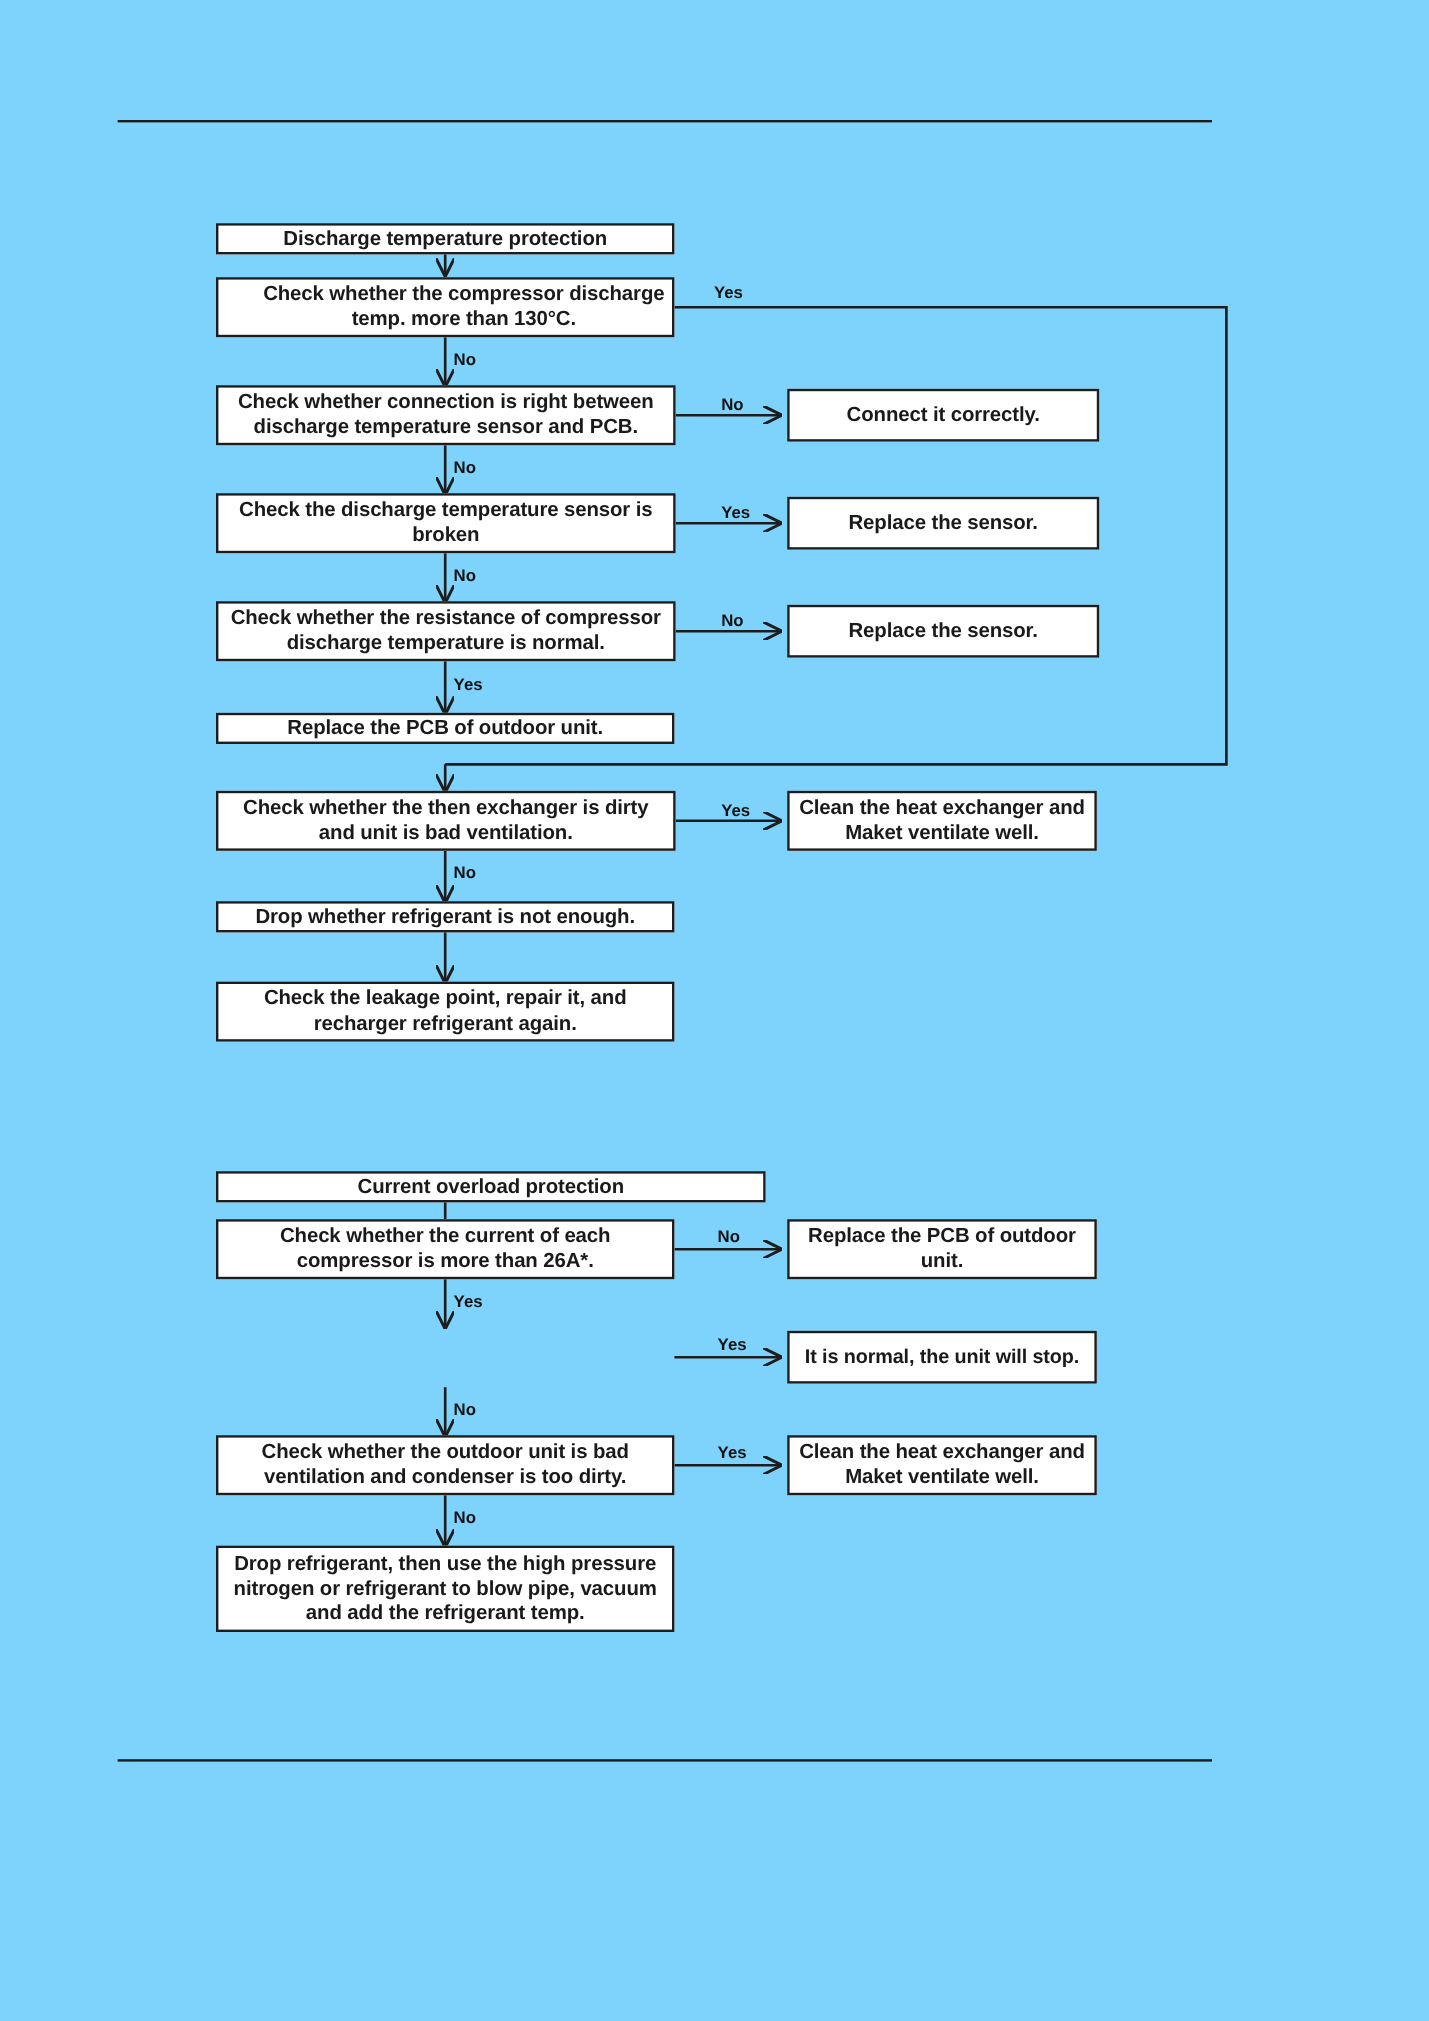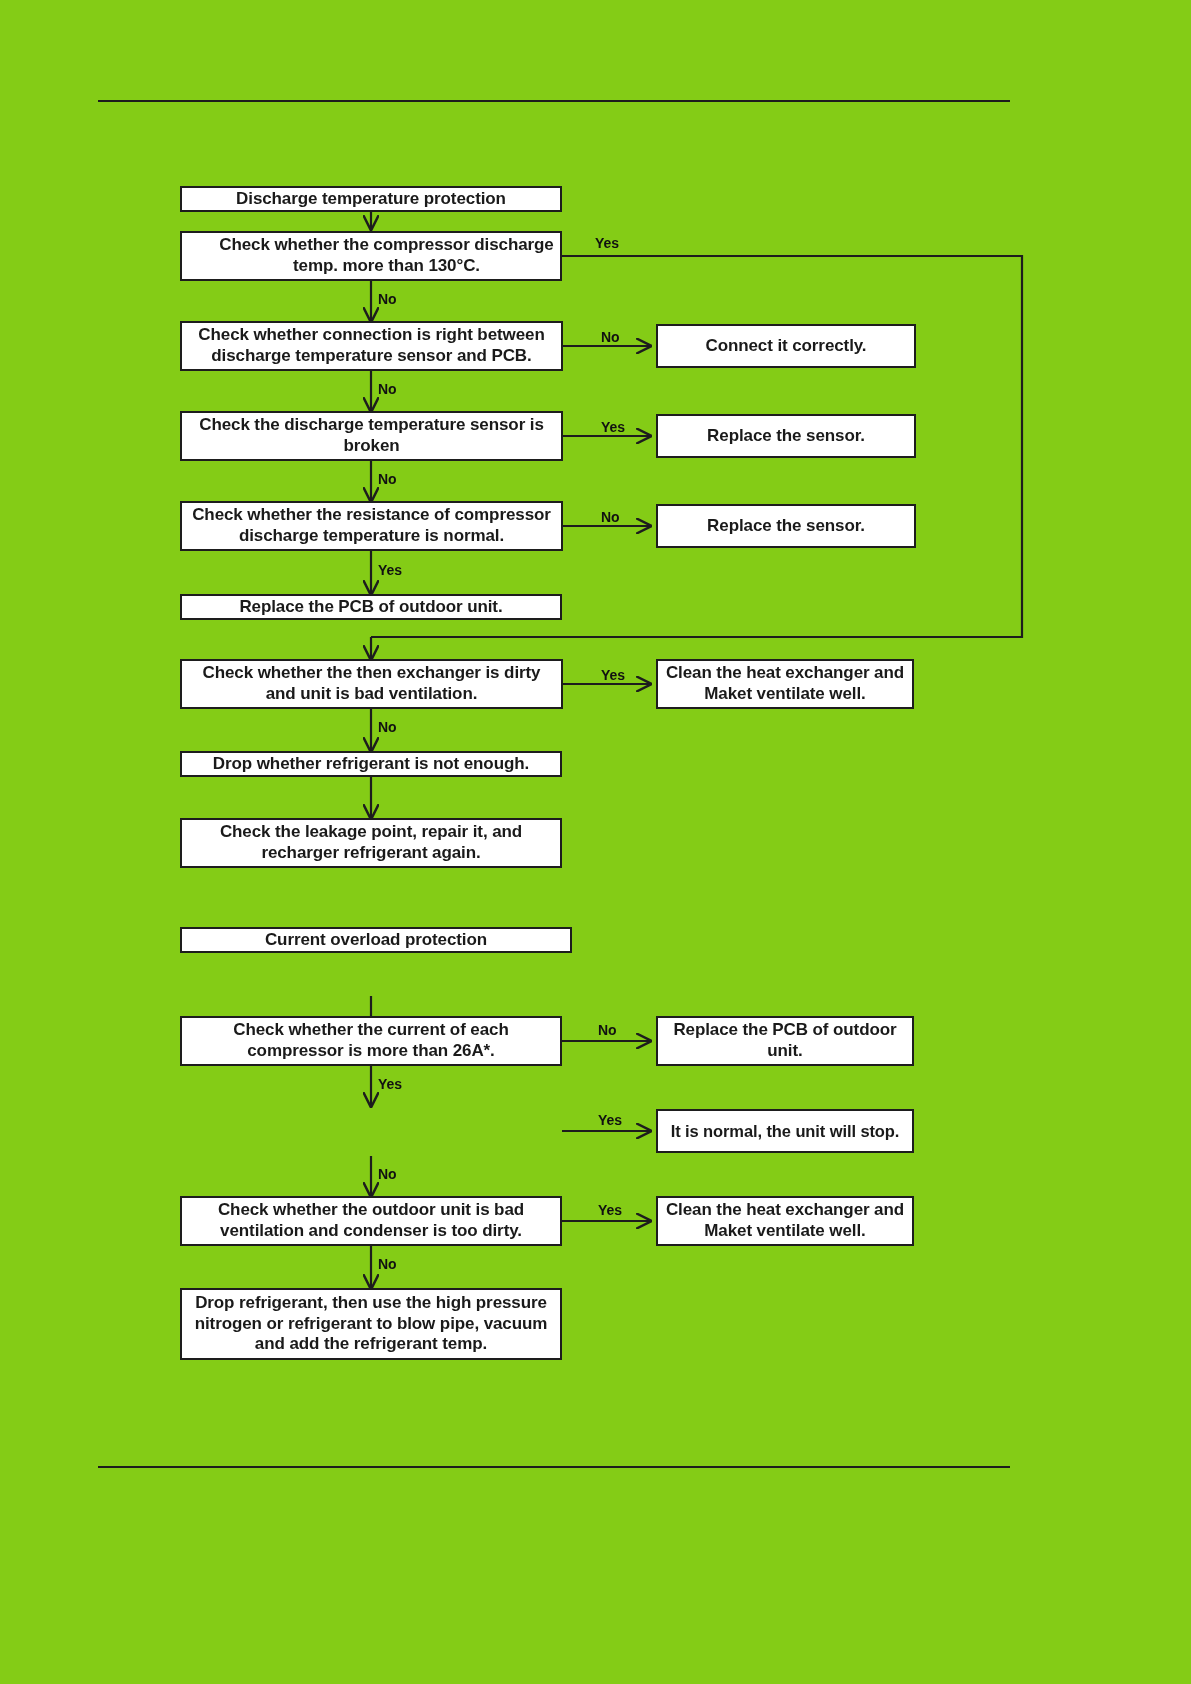--- a/index.html
+++ b/index.html
@@ -9,21 +9,21 @@
     background: #ffffff;
   }
   body {
     font-family: "Liberation Sans", sans-serif;
     color: #1a1a1a;
   }
   #page {
     position: relative;
     width: 1191px;
     height: 1684px;
-    background: #84cc16;
+    background: #7dd3fc;
     overflow: hidden;
   }
   
   .rule {
     position: absolute;
     left: 98px;
     width: 912px;
     height: 0;
     border-top: 2px solid #1d1d1d;
   }
@@ -155,21 +155,21 @@
   <div class="elabel" style="left:378px; top:292px;">No</div>
   <div class="elabel" style="left:601px; top:330px;">No</div>
   <div class="elabel" style="left:378px; top:382px;">No</div>
   <div class="elabel" style="left:601px; top:420px;">Yes</div>
   <div class="elabel" style="left:378px; top:472px;">No</div>
   <div class="elabel" style="left:601px; top:510px;">No</div>
   <div class="elabel" style="left:378px; top:563px;">Yes</div>
   <div class="elabel" style="left:601px; top:668px;">Yes</div>
   <div class="elabel" style="left:378px; top:720px;">No</div>
 
-  <div class="box" style="left:180px; top:927px; width:392px; height:26px;text-align:center;">Current overload protection</div>
+  <div class="box" style="left:180px; top:976px; width:458px; height:26px;text-align:center;">Current overload protection</div>
 
   <div class="box" style="left:180px; top:1016px; width:382px; height:50px;">Check whether the current of each compressor is more than 26A*.</div>
 
   <div class="box" style="left:656px; top:1016px; width:258px; height:50px;">Replace the PCB of outdoor unit.</div>
 
 
   <div class="box" style="left:180px; top:1196px; width:382px; height:50px;">Check whether the outdoor unit is bad ventilation and condenser is too dirty.</div>
 
   <div class="box tight" style="left:656px; top:1109px; width:258px; height:44px;">It is normal, the unit will stop.</div>
 

